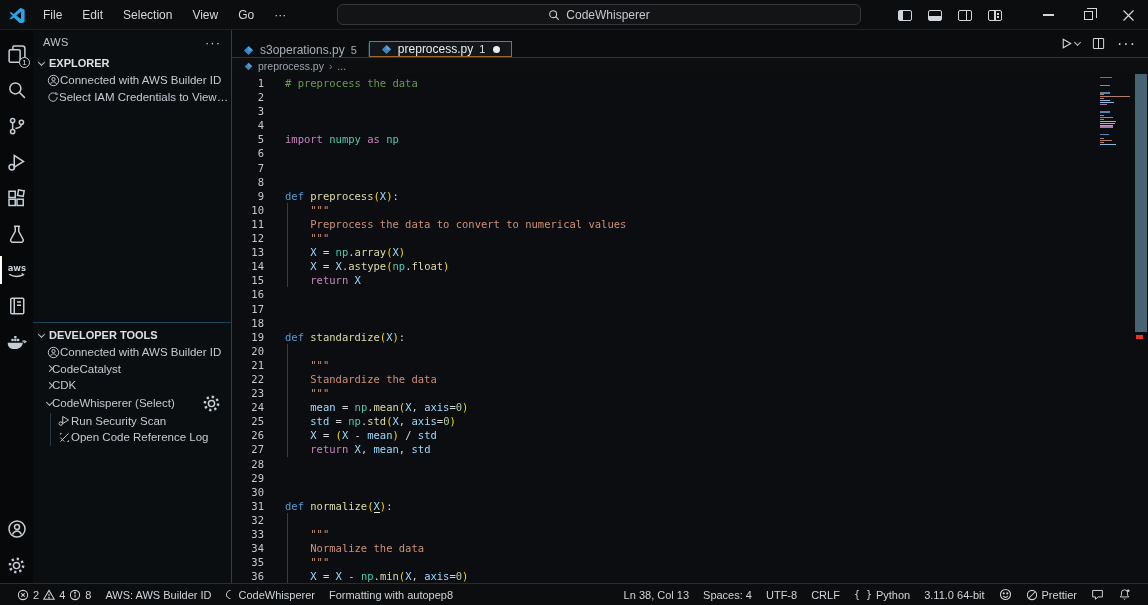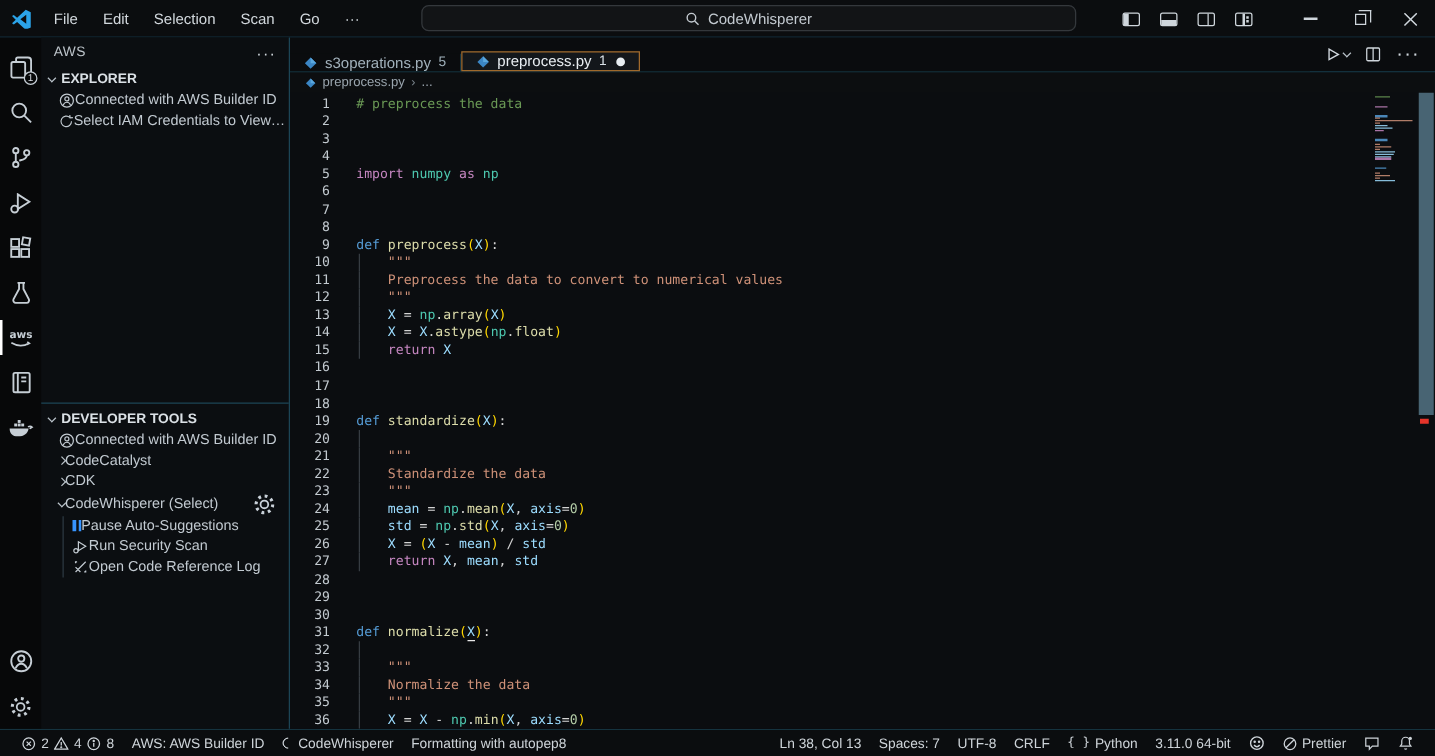--- a/index.html
+++ b/index.html
@@ -107,21 +107,21 @@
 <div class="titlebar">
   <span class="ic vslogo">
     <svg width="16" height="16" viewBox="0 0 16 16">
         <path fill="#2ba3e8" d="M11.6.7 4.7 7.1 2 5 .6 5.8l3 2.9-3 2.9L2 12.6l2.7-2.1 6.9 6.4 4-2V2.7l-4-2zm.4 4.1v7.1L7.3 8.4 12 4.8z"></path>
       </svg>
   </span>
   <div class="menubar">
       <span class="menu">File</span>
       <span class="menu">Edit</span>
       <span class="menu">Selection</span>
-      <span class="menu">Scan</span>
+      <span class="menu">View</span>
       <span class="menu">Go</span>
       <span class="menu">···</span>
     </div>
   <div class="navarrows">
     <span>←</span>
     <span class="fwd">→</span>
   </div>
   <div class="cmdcenter">
     <span class="ic">
       <svg width="12" height="12" viewBox="0 0 14 14" fill="none" stroke="#c3cad0" stroke-width="1.3">
@@ -318,27 +318,20 @@
             </div>
             <span class="ic ">
               <svg width="19" height="19" viewBox="0 0 16 16" fill="none" stroke="currentColor" stroke-width="1.2">
                 <circle cx="8" cy="8" r="2.6"></circle>
                 <circle cx="8" cy="8" r="5.6" stroke-width="2.1" stroke-dasharray="1.9 2.5"></circle>
               </svg>
             </span>
           </div>
           <div class="children">
             <div class="tree-item">
-              <span class="pausebars">
-                <i></i>
-                <i></i>
-              </span>
-              <span class="lbl">Pause Auto-Suggestions</span>
-            </div>
-            <div class="tree-item">
               <span class="ic ">
                 <svg width="13" height="13" viewBox="0 0 16 16" fill="none" stroke="currentColor" stroke-width="1.2">
                   <path d="M5.8 3l7.2 4.4L5.8 11.8z"></path>
                   <circle cx="3.4" cy="11.8" r="2.1"></circle>
                 </svg>
               </span>
               <span class="lbl">Run Security Scan</span>
             </div>
             <div class="tree-item">
               <span class="ic ">
@@ -476,21 +469,21 @@
       </span>
       <span class="sb-item">
         <span>Formatting with autopep8</span>
       </span>
     </div>
   <div class="sb-right" id="sb-right">
       <span class="sb-item">
         <span>Ln 38, Col 13</span>
       </span>
       <span class="sb-item">
-        <span>Spaces: 7</span>
+        <span>Spaces: 4</span>
       </span>
       <span class="sb-item">
         <span>UTF-8</span>
       </span>
       <span class="sb-item">
         <span>CRLF</span>
       </span>
       <span class="sb-item">
         <span class="braces">{ }</span>
         <span>Python</span>

